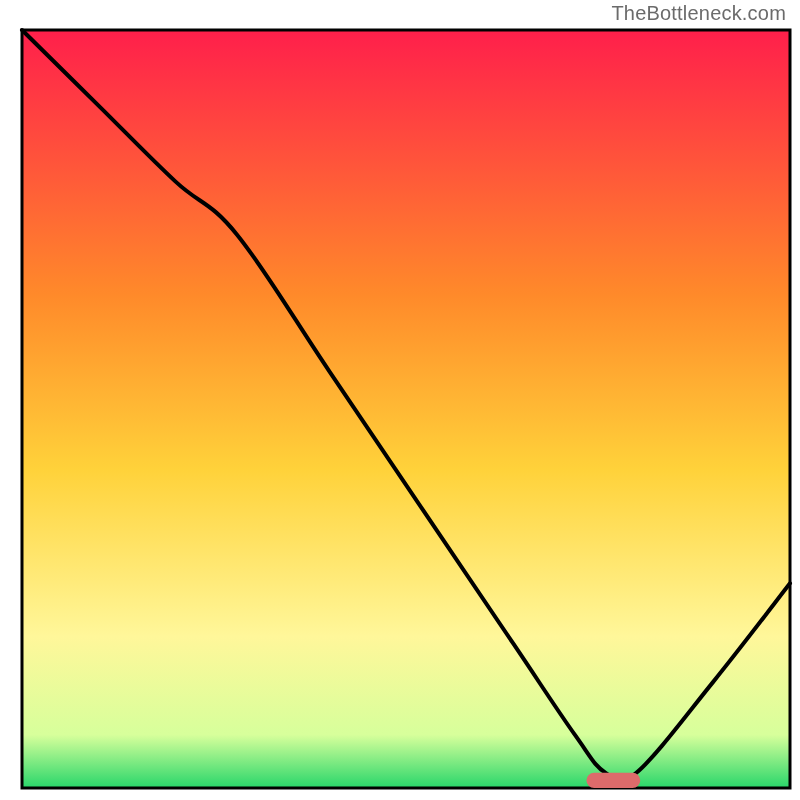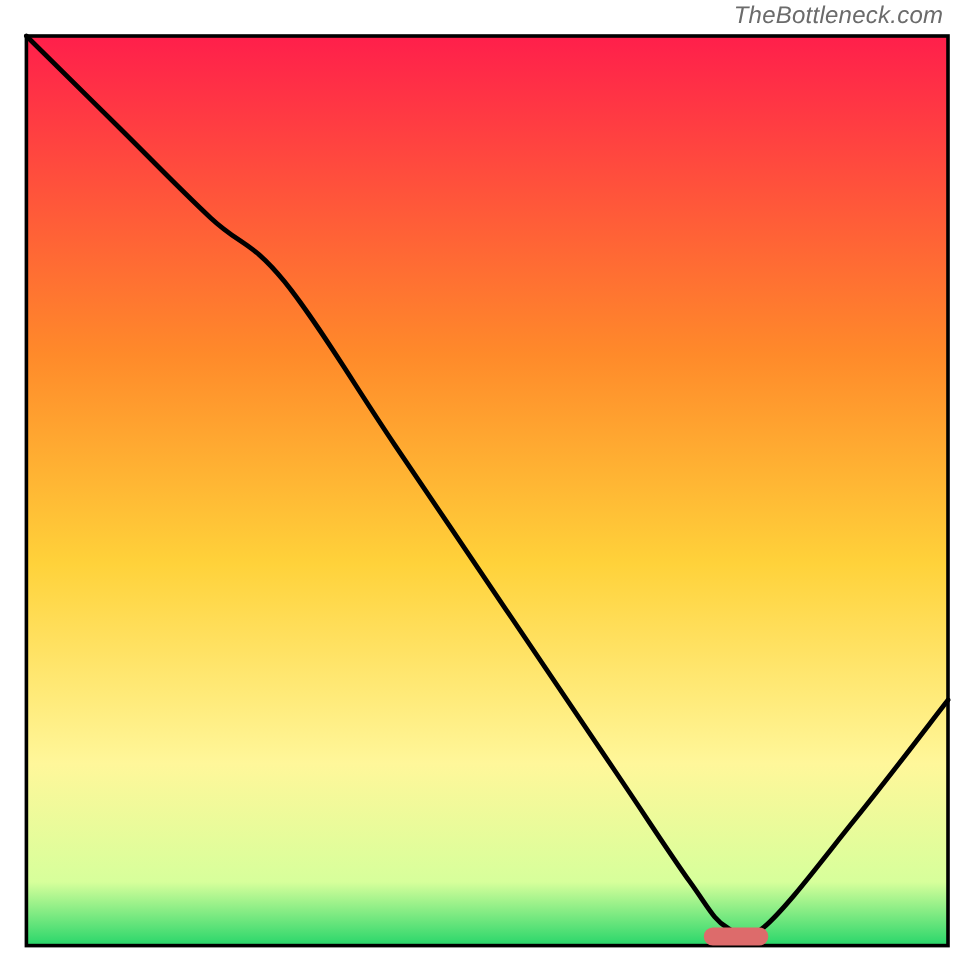--- a/index.html
+++ b/index.html
@@ -8,21 +8,20 @@
     width: 800px;
     height: 800px;
     overflow: hidden;
     background: #ffffff;
     font-family: Arial, Helvetica, sans-serif;
   }
   .wrap {
     position: relative;
     width: 800px;
     height: 800px;
-    font-style: italic;
   }
   .watermark {
     position: absolute;
     top: 2px;
     right: 14px;
     color: #6b6b6b;
     font-size: 20px;
     letter-spacing: 0.2px;
     z-index: 5;
   }

